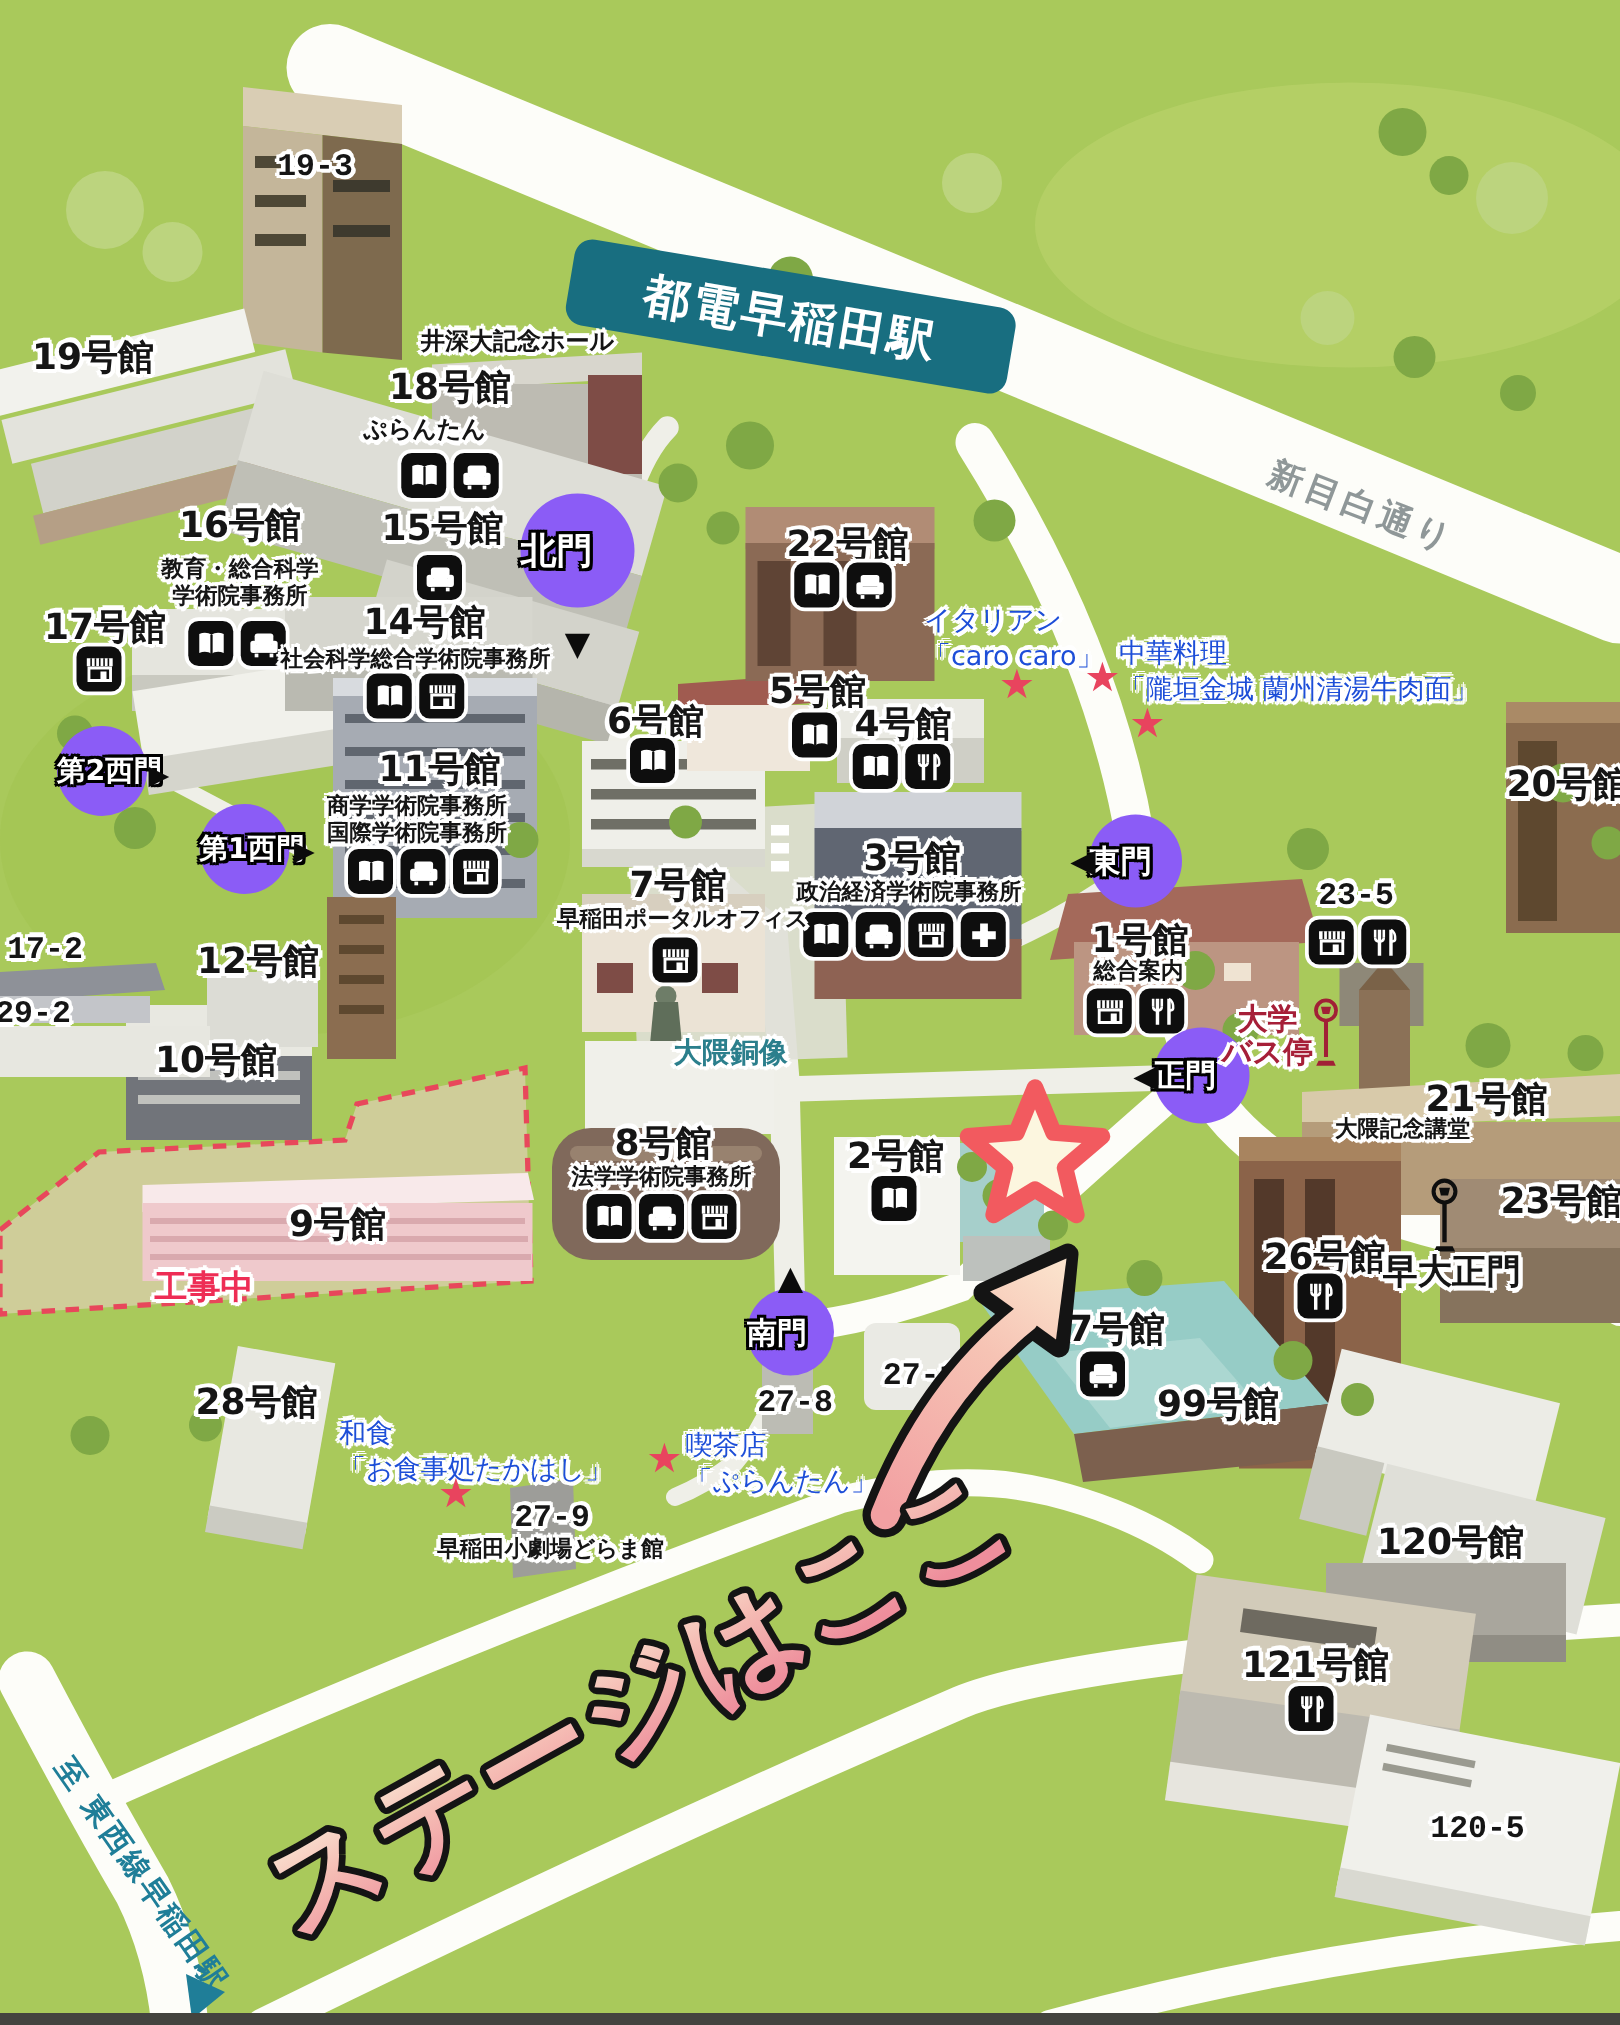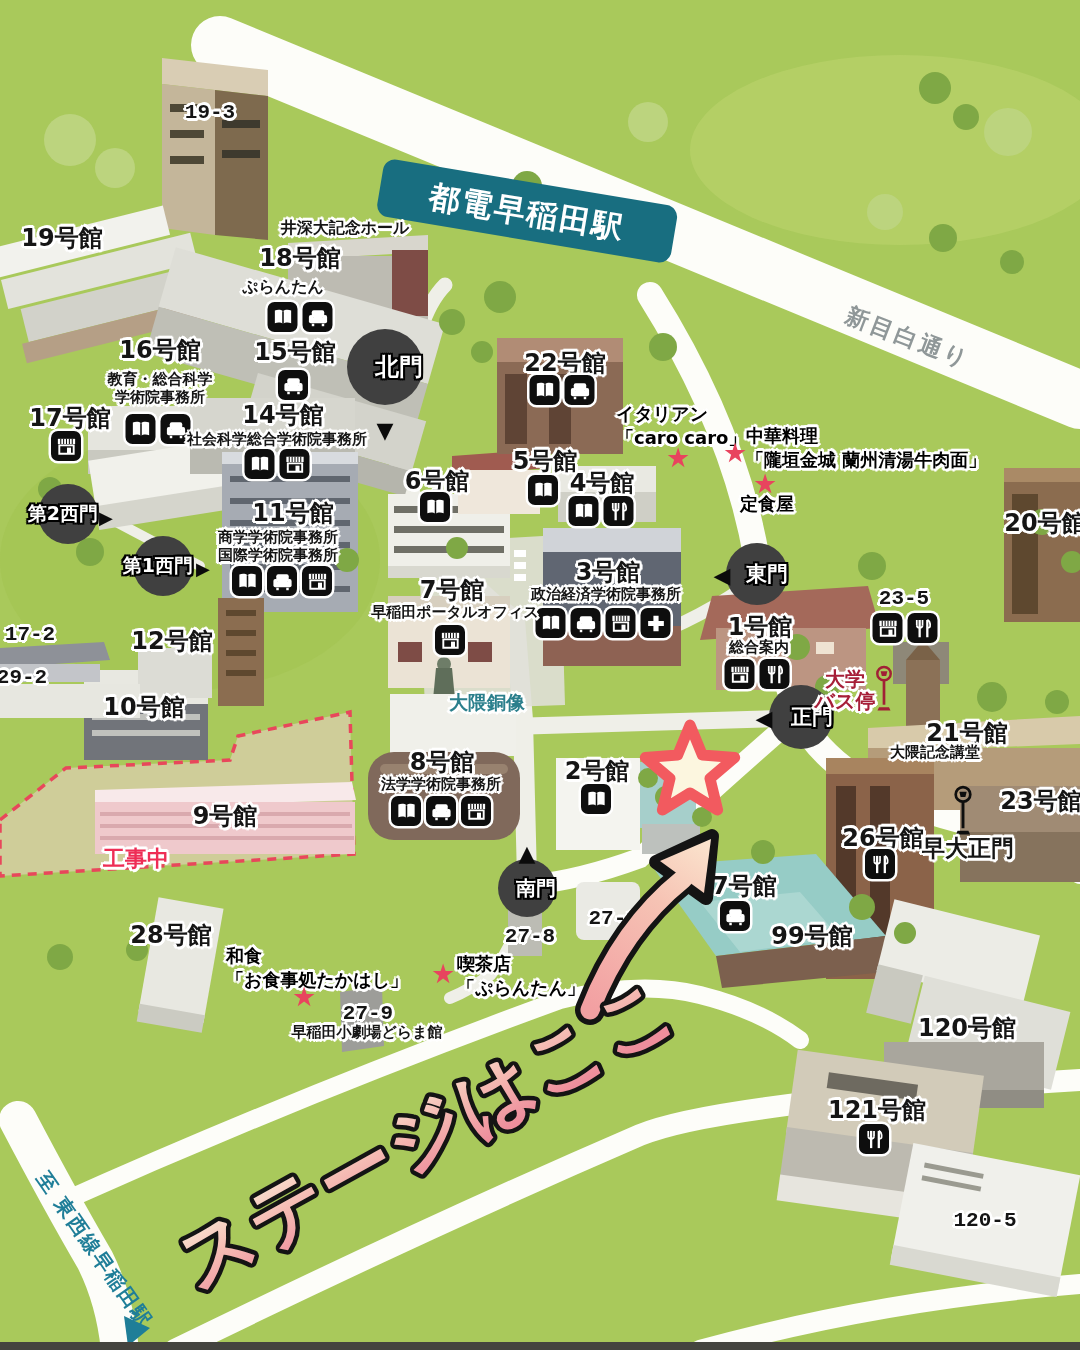--- a/index.html
+++ b/index.html
@@ -12,27 +12,27 @@
   .sub{font-size:15px;}
   .sm{font-size:16px;}
   .num{font-size:21px;font-family:Liberation Mono, monospace;}
   .ol{text-shadow:2px 0 0 #fff,-2px 0 0 #fff,0 2px 0 #fff,0 -2px 0 #fff,
       2px 2px 0 #fff,-2px 2px 0 #fff,2px -2px 0 #fff,-2px -2px 0 #fff,
       3px 1px 0 #fff,-3px 1px 0 #fff,1px 3px 0 #fff,1px -3px 0 #fff;}
   .chips{display:flex;gap:5px;z-index:2;}
   .chip{width:30px;height:30px;background:#0e0e0e;border-radius:7px;box-shadow:0 0 0 2.5px #fff;
         display:flex;align-items:center;justify-content:center;flex:0 0 auto;}
   .chip svg{width:23px;height:23px;display:block;}
-  .gate{position:absolute;transform:translate(-50%,-50%);background:#404040;border-radius:50%;
-        display:flex;align-items:center;justify-content:flex-end;z-index:2;}
+  .gate{position:absolute;transform:translate(-50%,-50%);background:#8b5cf6;border-radius:50%;
+        display:flex;align-items:center;justify-content:flex-start;z-index:2;}
   .gt{color:#fff;font-weight:bold;white-space:nowrap;
       text-shadow:2px 0 0 #000,-2px 0 0 #000,0 2px 0 #000,0 -2px 0 #000,
       2px 2px 0 #000,-2px 2px 0 #000,2px -2px 0 #000,-2px -2px 0 #000;}
   .tri{position:absolute;transform:translate(-50%,-50%);color:#0b0b0b;font-size:22px;z-index:2;}
-  .rest{position:absolute;font-weight:bold;font-size:18px;color:#000000;line-height:1.32;
+  .rest{position:absolute;font-weight:normal;font-size:18px;color:#1d4ed8;line-height:1.32;
         white-space:nowrap;z-index:2;}
   .star{position:absolute;transform:translate(-50%,-50%);color:#E8445E;font-size:27px;z-index:2;}
   .busred{color:#A12036;}
   .busblack{color:#0e0e0e;}
   .bus{position:absolute;transform:translate(-50%,-50%);z-index:2;}
 </style>
 </head>
 <body>
 
 <svg width="0" height="0" style="position:absolute" aria-hidden="true">
@@ -545,21 +545,21 @@
           <use href="#i-shop"></use>
         </svg>
       </span>
     <span class="chip">
         <svg viewBox="0 0 24 24">
           <use href="#i-dine"></use>
         </svg>
       </span>
   </div>
 
-  <div class="L lbl ol" style="left:967px;top:733px">21号館</div>
+  <div class="L lbl ol" style="left:991px;top:733px">21号館</div>
   <div class="L sub ol" style="left:935px;top:753px">大隈記念講堂</div>
 
   <div class="L lbl ol" style="left:1041px;top:801px">23号館</div>
 
   <div class="L lbl ol" style="left:883px;top:838px">26号館</div>
   <div class="L chips" style="left:880px;top:864px">
     <span class="chip">
         <svg viewBox="0 0 24 24">
           <use href="#i-dine"></use>
         </svg>
@@ -639,21 +639,20 @@
   <span class="star" style="left:678px;top:457px">★</span>
   <span class="star" style="left:735px;top:452px">★</span>
 
   <div class="rest ol" style="left:746px;top:424px">
     <div>中華料理</div>
       <div>「隴垣金城 蘭州清湯牛肉面」</div>
   </div>
   <span class="star" style="left:765px;top:483px">★</span>
 
   <div class="rest ol" style="left:740px;top:492px">
-    <div>定食屋</div>
   </div>
 
   <div class="rest ol" style="left:226px;top:944px">
     <div>和食</div>
       <div>「お食事処たかはし」</div>
   </div>
   <span class="star" style="left:304px;top:996px">★</span>
 
   <div class="rest ol" style="left:457px;top:952px">
     <div>喫茶店</div>

